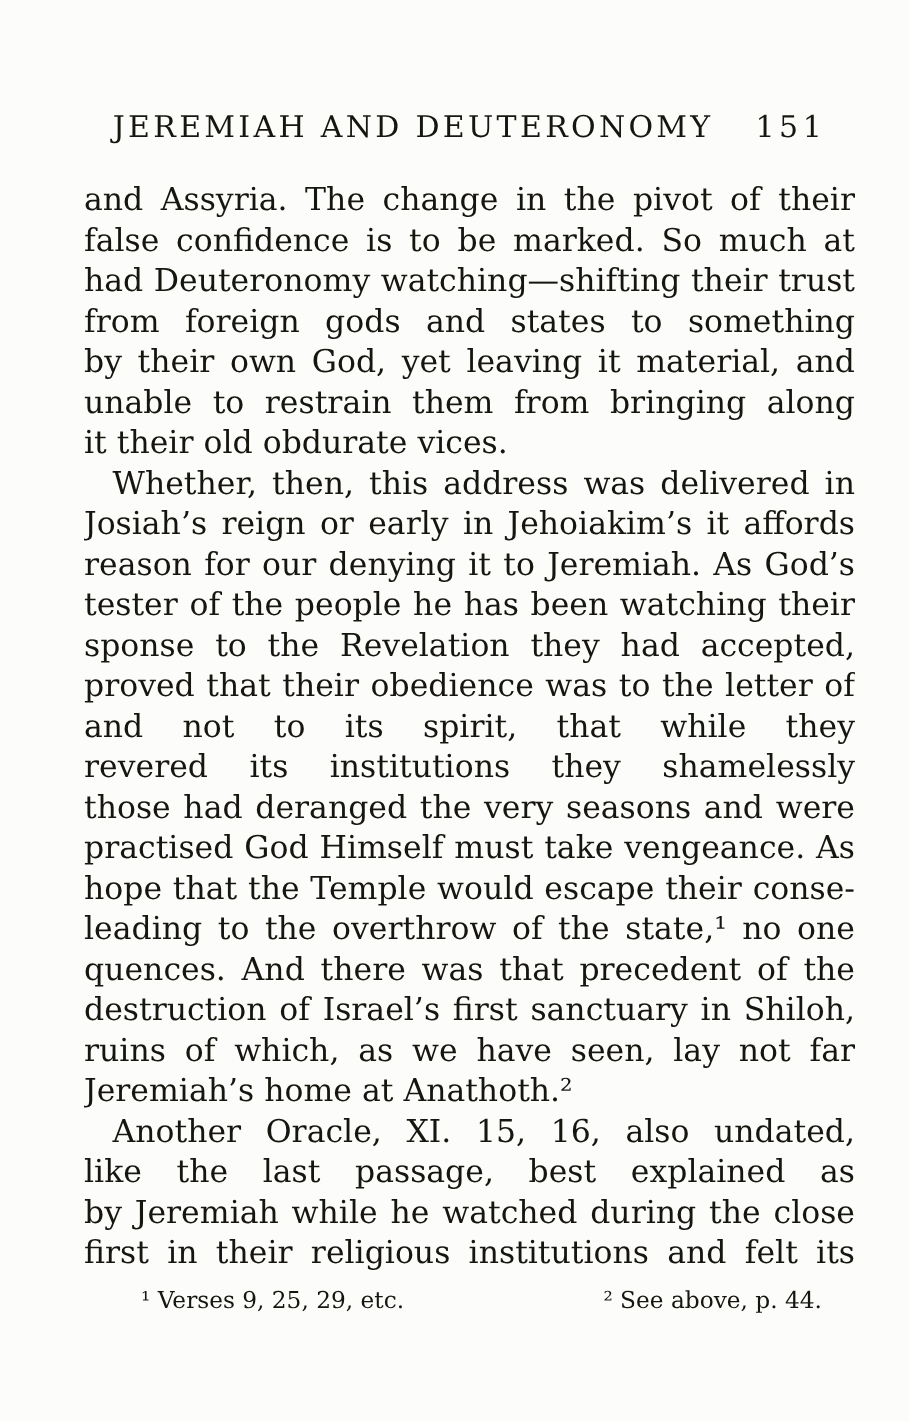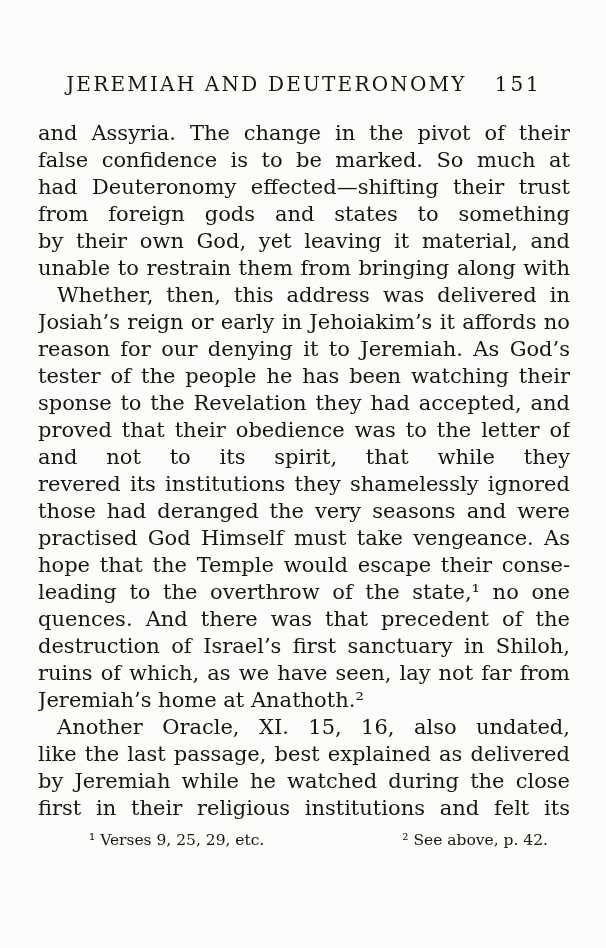--- a/index.html
+++ b/index.html
@@ -6,21 +6,21 @@
   body {
     width: 606px; height: 948px;
     background: #f4f3f0;
     font-family: "DejaVu Serif", "Liberation Serif", serif;
   }
   .page {
     width: 606px; height: 948px;
     box-sizing: border-box;
     background: #fcfcfa;
     color: #17150f;
-    padding: 30px 36px 0 38px;
+    padding: 30px 36px 0 56px;
     overflow: hidden;
   }
   .running-head {
     display: flex;
     justify-content: center;
     align-items: baseline;
     gap: 28px;
     font-size: 20px;
     letter-spacing: 2.2px;
     white-space: nowrap;
@@ -44,41 +44,42 @@
   }
   .line.nojust { text-align: left; }
   .line.nojust::after { content: none; }
   .line.indent { text-indent: 19px; }
   .footnotes {
     display: flex;
     align-items: baseline;
     font-size: 15.5px;
     margin-top: 9px;
   }
-  .fn-left { margin-left: 51px; }
+  .fn-left { margin-left: 38px; }
   .fn-right { margin-left: auto; margin-right: 22px; }
 </style>
 </head>
 <body>
 
 <div class="page" style="background: rgb(252, 252, 250); color: rgb(23, 21, 15);">
   <div class="running-head">
     <span>JEREMIAH AND DEUTERONOMY</span>
     <span class="folio">151</span>
   </div>
 
   <div class="body-text">
 
   <div>
         <div class="line">and Assyria.  The change in the pivot of their</div>
         <div class="line">false confidence is to be marked.  So much at least</div>
-        <div class="line">had Deuteronomy effected—shifting their trust</div>
+        <div class="line">had Deuteronomy watching—shifting their trust</div>
         <div class="line">from foreign gods and states to something founded</div>
         <div class="line">by their own God, yet leaving it material, and</div>
         <div class="line">unable to restrain them from bringing along with</div>
+        <div class="line nojust">it their old obdurate vices.</div>
       </div>
       <div>
         <div class="line indent">Whether, then, this address was delivered in</div>
         <div class="line">Josiah’s reign or early in Jehoiakim’s it affords no</div>
         <div class="line">reason for our denying it to Jeremiah.  As God’s</div>
         <div class="line">tester of the people he has been watching their re-</div>
         <div class="line">sponse to the Revelation they had accepted, and has</div>
         <div class="line">proved that their obedience was to the letter of this</div>
         <div class="line">and not to its spirit, that while they superstitiously</div>
         <div class="line">revered its institutions they shamelessly ignored</div>
@@ -94,15 +95,15 @@
       <div>
         <div class="line indent">Another Oracle, XI. 15, 16, also undated, seems,</div>
         <div class="line">like the last passage, best explained as delivered</div>
         <div class="line">by Jeremiah while he watched during the close</div>
         <div class="line">first in their religious institutions and felt its</div>
       </div>
     </div>
 
   <div class="footnotes">
     <span class="fn-left">¹ Verses 9, 25, 29, etc.</span>
-    <span class="fn-right">² See above, p. 42.</span>
+    <span class="fn-right">² See above, p. 44.</span>
   </div>
 </div>
 
 </body></html>

